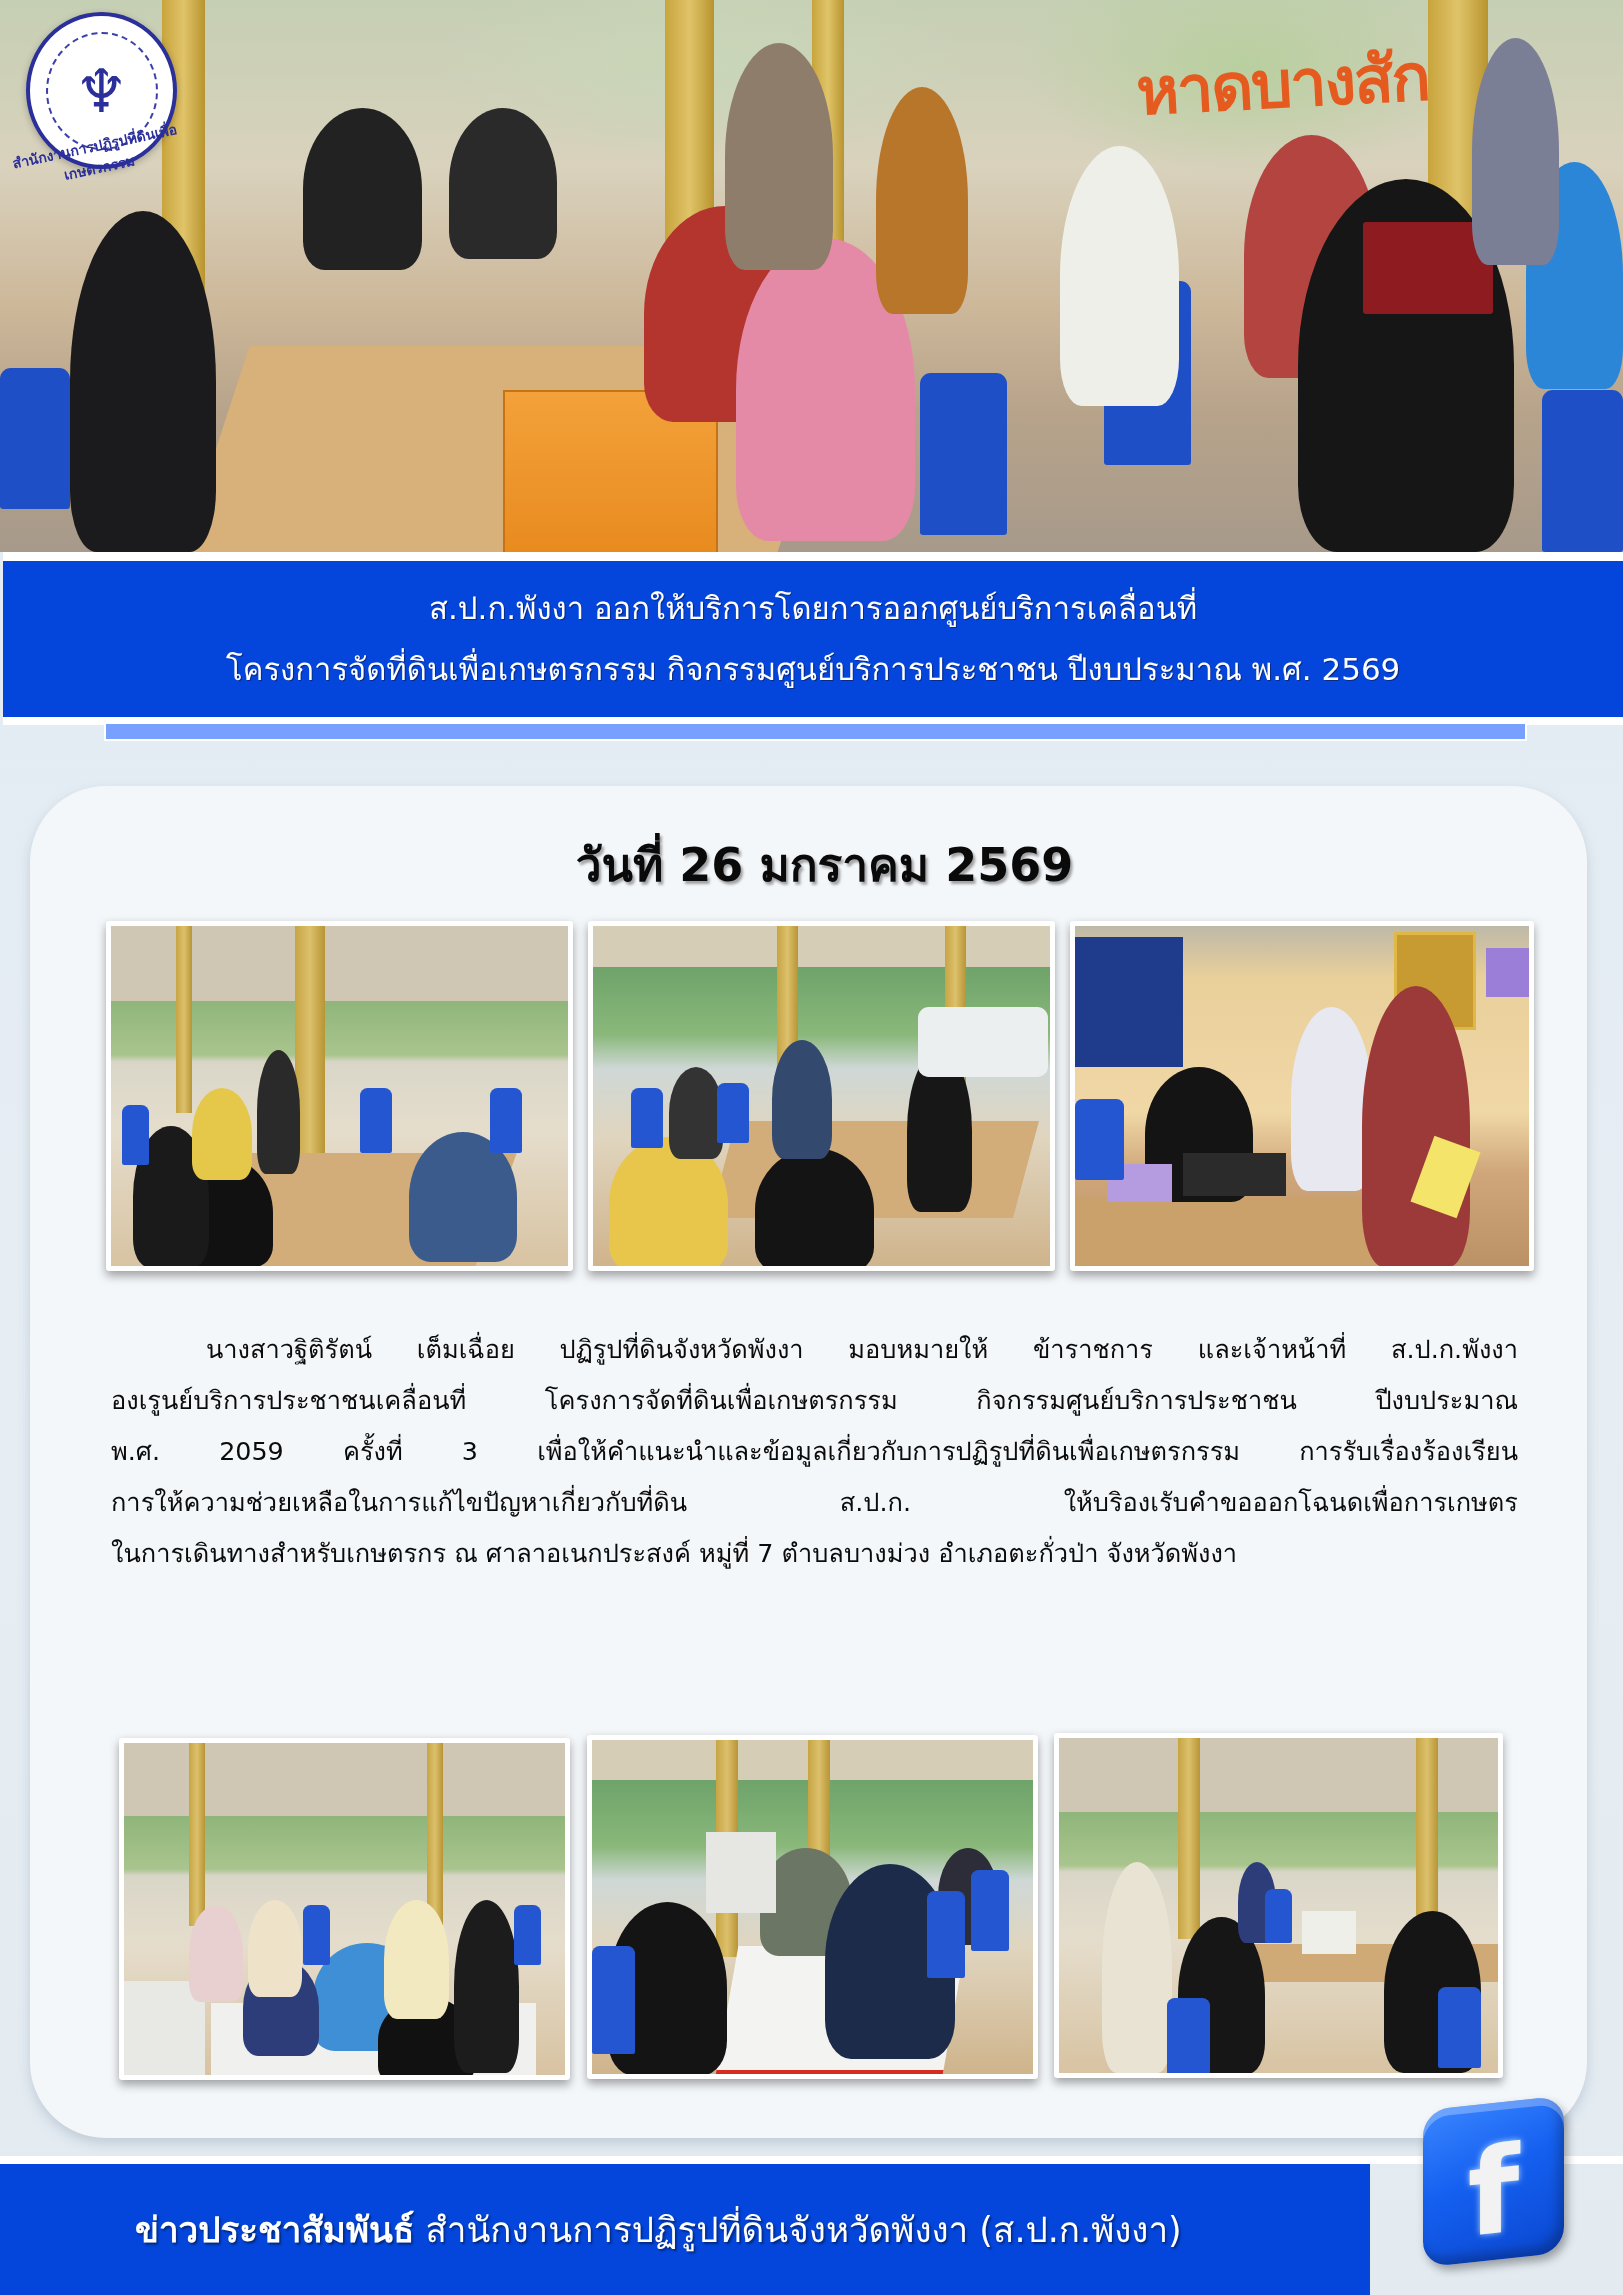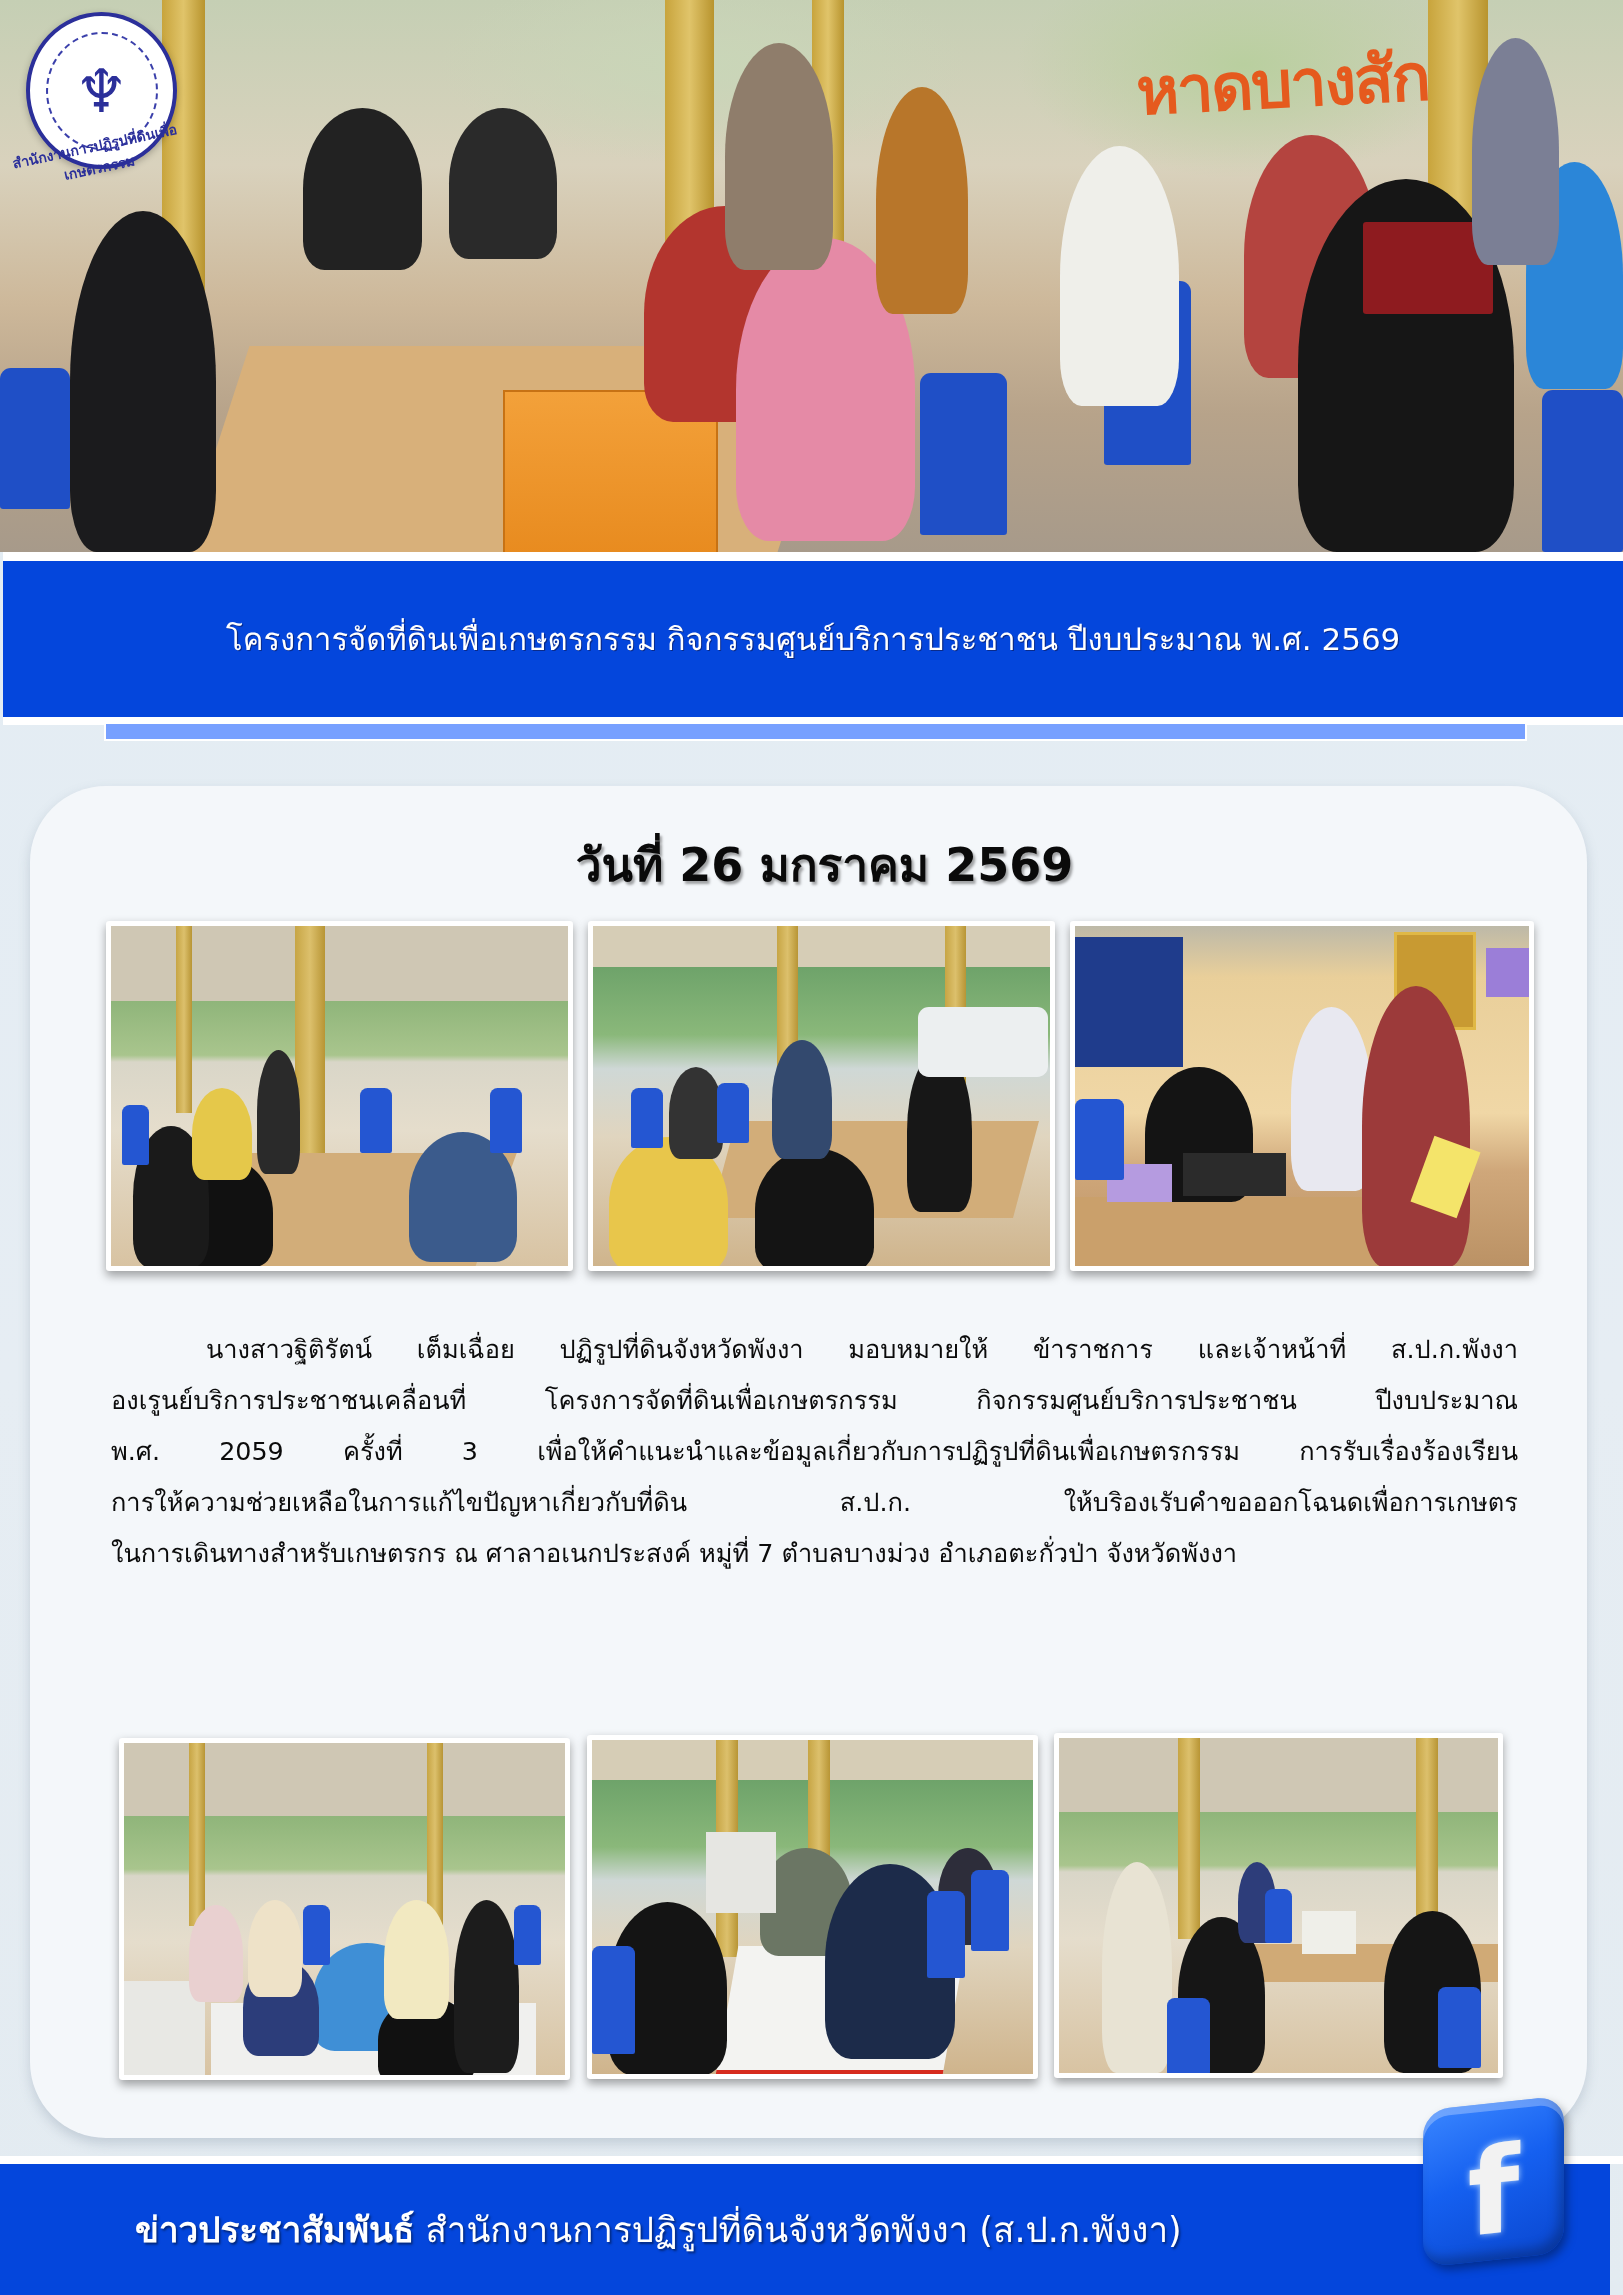--- a/index.html
+++ b/index.html
@@ -89,21 +89,21 @@
       left: 111px; top: 1324px; width: 1407px; color: #0b0b0b; font-size: 25.4px; line-height: 51px;
       font-family: "DejaVu Sans", sans-serif; text-align: justify;
     }
     .body-line { display: block; white-space: nowrap; text-align-last: justify; }
     .body-line.first { padding-left: 95px; }
     .body-line.last { text-align-last: left; }
 
     
     .footer-white { left: 0; top: 2156px; width: 1623px; height: 8px; background: #ffffff; }
     .footer {
-      left: 0; top: 2164px; width: 1610px; height: 131px; background: #0446dc;
+      left: 0; top: 2164px; width: 1370px; height: 131px; background: #0446dc;
       display: flex; align-items: center;
     }
     .footer-text {
       margin-left: 135px; color: #ffffff; font-size: 35px; font-family: "DejaVu Sans", sans-serif;
       text-shadow: 1.6px 2.2px 2.2px rgba(0,0,0,.45); white-space: nowrap;
     }
     .footer-text b { font-weight: bold; }
 
     .fb-icon {
       left: 1423px; top: 2103px; width: 141px; height: 157px; border-radius: 26px;
@@ -150,20 +150,21 @@
 
 <div class="abs logo">
   <div class="logo-inner">
     <span class="logo-glyph">♆</span>
   </div>
 </div>
 <div class="abs logo-caption">สำนักงานการปฏิรูปที่ดินเพื่อเกษตรกรรม</div>
 
 <div class="abs strip-white"></div>
 <div class="abs title-banner">
+  <div class="title-line">ส.ป.ก.พังงา ออกให้บริการโดยการออกศูนย์บริการเคลื่อนที่</div>
   <div class="title-line">โครงการจัดที่ดินเพื่อเกษตรกรรม กิจกรรมศูนย์บริการประชาชน ปีงบประมาณ พ.ศ. 2569</div>
 </div>
 <div class="abs strip-white2"></div>
 <div class="abs accent-bar"></div>
 
 <div class="abs card"></div>
 <div class="abs date-heading">วันที่ 26 มกราคม 2569</div>
 
 <div class="abs photo" style="left:106px;top:921px;width:467px;height:350px;" title="เจ้าหน้าที่ให้บริการประชาชนที่โต๊ะลงทะเบียน">
   <div class="photo-fill scene-a">

